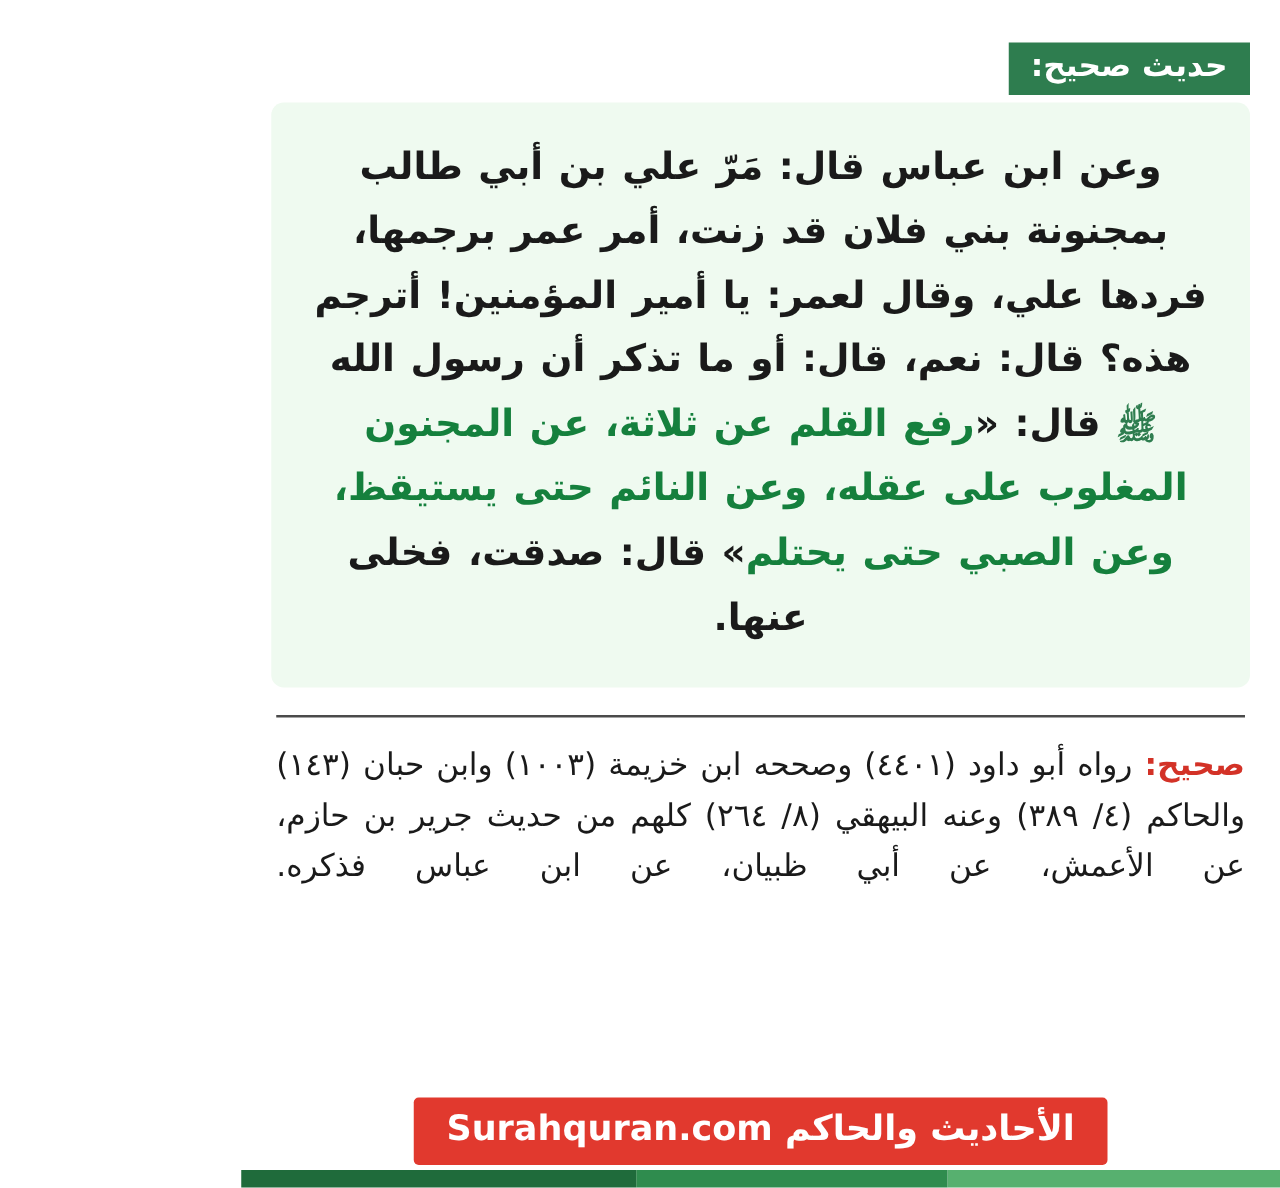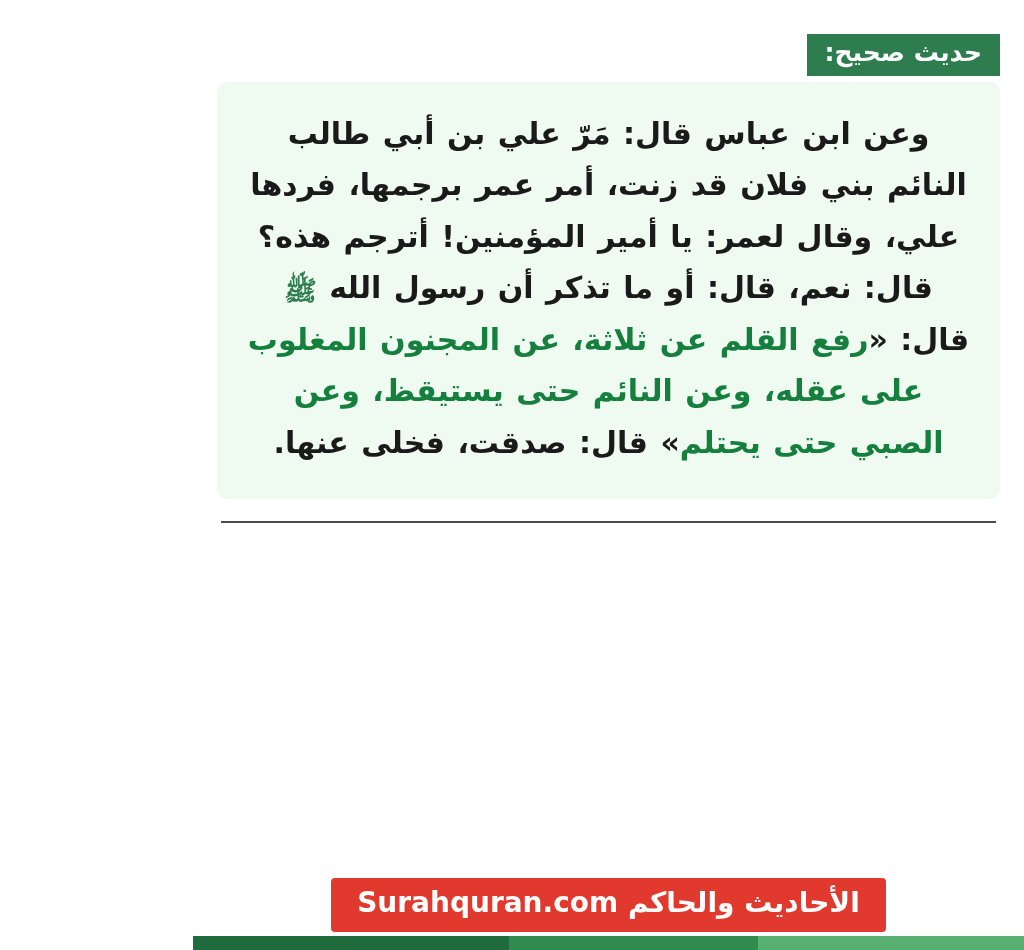--- a/index.html
+++ b/index.html
@@ -127,28 +127,34 @@
 <body>
 
 <div class="page">
 
   <div class="badge-row">
     <div class="grade-badge">حديث صحيح:</div>
   </div>
 
   <div class="hadith-box">
     <div class="hadith-text">
-      <span>وعن ابن عباس قال: مَرّ علي بن أبي طالب النائم بني فلان قد زنت، أمر عمر برجمها، فردها علي، وقال لعمر: يا أمير المؤمنين! أترجم هذه؟ قال: نعم، قال: أو ما تذكر أن رسول الله</span>
+      <span>وعن ابن عباس قال: مَرّ علي بن أبي طالب بمجنونة بني فلان قد زنت، أمر عمر برجمها، فردها علي، وقال لعمر: يا أمير المؤمنين! أترجم هذه؟ قال: نعم، قال: أو ما تذكر أن رسول الله</span>
       <span class="sala-glyph">ﷺ</span>
       <span>قال: «</span><span class="quote">رفع القلم عن ثلاثة، عن المجنون المغلوب على عقله، وعن النائم حتى يستيقظ، وعن الصبي حتى يحتلم</span><span>» قال: صدقت، فخلى عنها.</span>
     </div>
   </div>
 
   <hr class="divider">
 
+  <div class="takhrij">
+    <span class="label">صحيح:</span>
+    <span>رواه أبو داود (٤٤٠١) وصححه ابن خزيمة (١٠٠٣) وابن حبان</span>
+    <span>(١٤٣) والحاكم (٤/ ٣٨٩) وعنه البيهقي (٨/ ٢٦٤) كلهم من حديث جرير</span>
+    <span class="last-line">بن حازم، عن الأعمش، عن أبي ظبيان، عن ابن عباس فذكره.</span>
+  </div>
 
   <div class="footer-row">
     <div class="site-button">
       <span>الأحاديث والحاكم</span>
       <span class="domain">Surahquran.com</span>
     </div>
   </div>
 
   <div class="bottom-bar">
     <div class="seg-light"></div>

